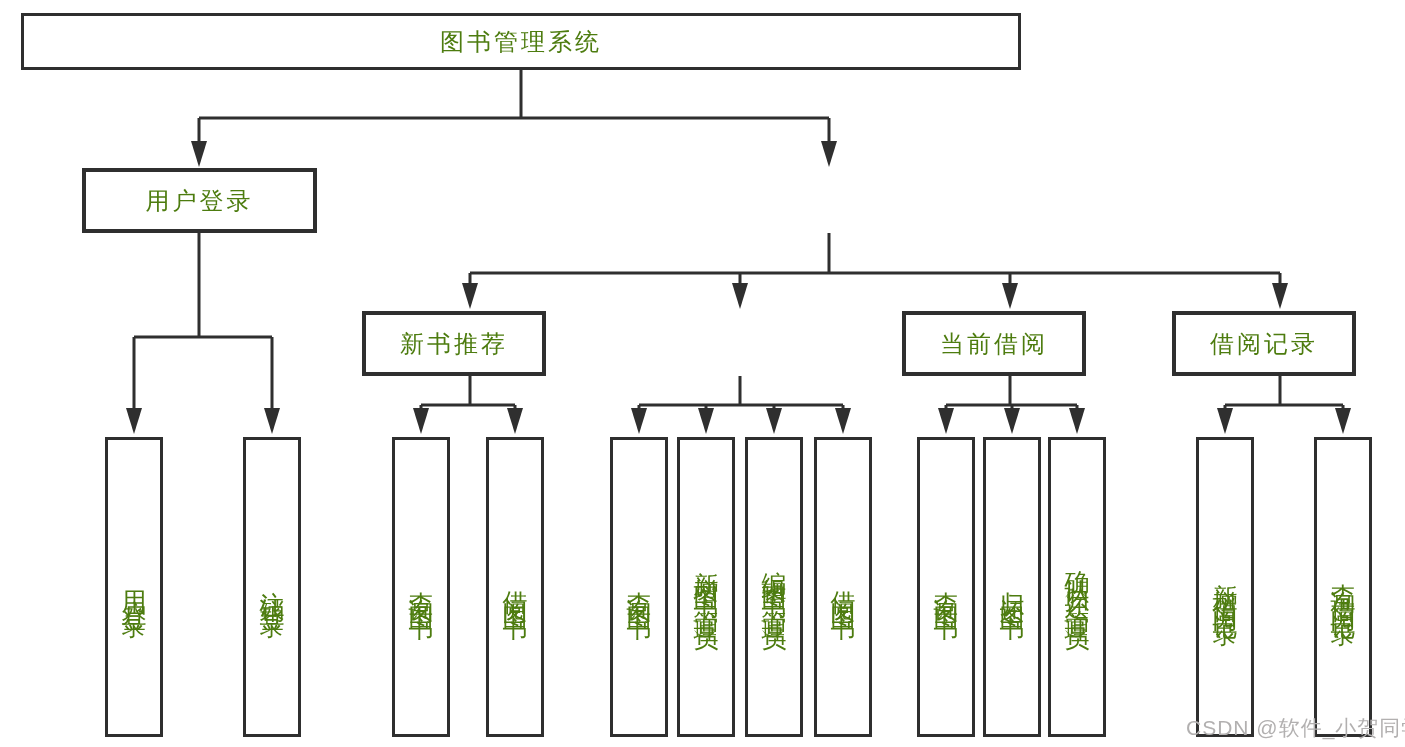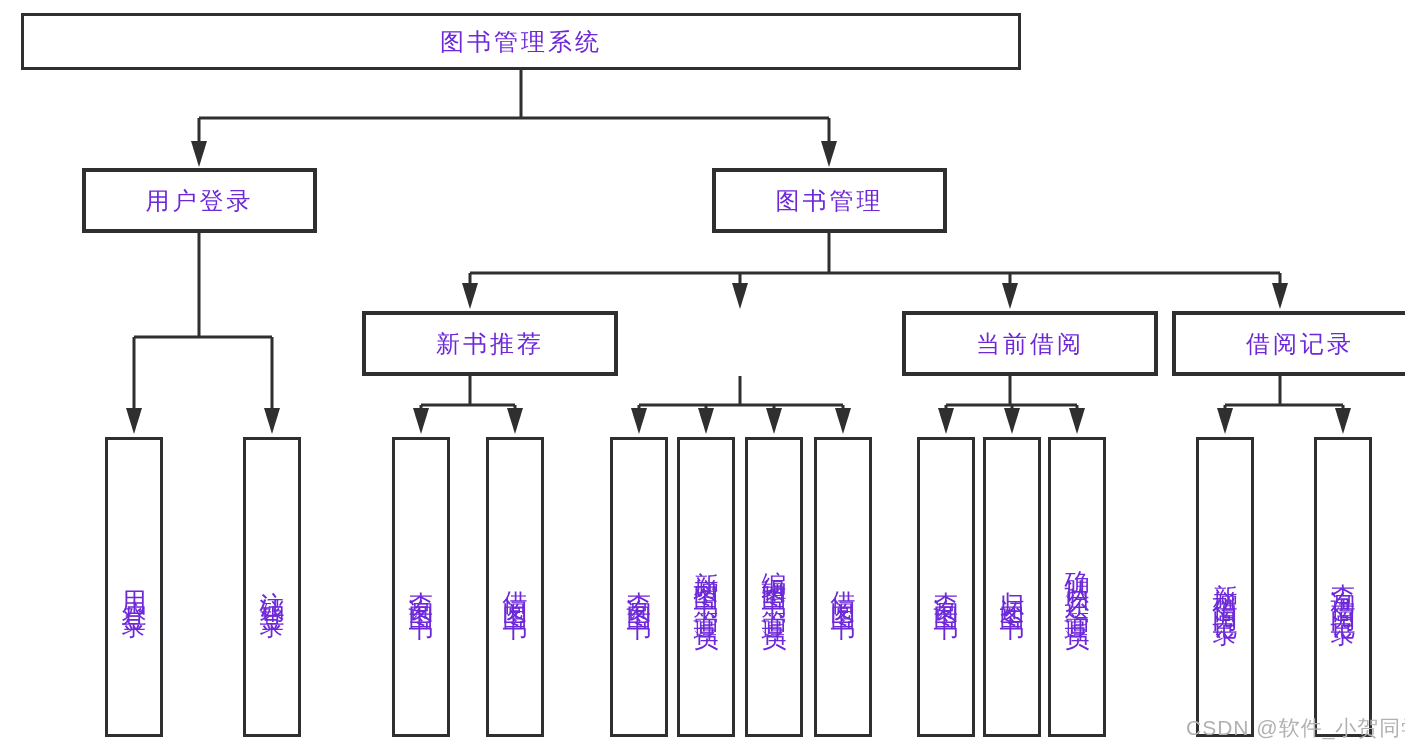--- a/index.html
+++ b/index.html
@@ -17,38 +17,38 @@
     width: 1405px; height: 747px;
   }
   .box {
     position: absolute;
     box-sizing: border-box;
     background: #ffffff;
     border: 3px solid #2f2f2f;
     display: flex;
     align-items: center;
     justify-content: center;
-    color: #6d28d9;
+    color: #4d7c0f;
   }
   .box.h {
     height: 65px;
     font-size: 24px;
     letter-spacing: 3px;
   }
   .box.root {
     left: 21px; top: 13px;
     width: 1000px; height: 57px;
   }
   .box.lvl {
     border-width: 4px;
     width: 235px; top: 168px;
   }
   .box.lvl3 {
     border-width: 4px;
-    width: 256px; top: 311px; font-family: Liberation Mono, monospace;
+    width: 184px; top: 311px; font-family: Liberation Mono, monospace;
   }
   .box.v {
     top: 437px;
     width: 58px; height: 300px;
     writing-mode: vertical-rl;
     font-size: 25px;
     letter-spacing: 8px;
     line-height: 1;
     text-align: center;
   }
@@ -98,23 +98,20 @@
     </g>
   </svg>
 
   <div class="box h root">
     <span>图书管理系统</span>
   </div>
 
   <div class="box h lvl" style="left:82px">
     <span>用户登录</span>
   </div>
-  <div class="box h lvl" style="left:712px">
-    <span>图书管理</span>
-  </div>
 
   <div class="box h lvl3" style="left:362px">
     <span>新书推荐</span>
   </div>
   <div class="box h lvl3" style="left:902px">
     <span>当前借阅</span>
   </div>
   <div class="box h lvl3" style="left:1172px">
     <span>借阅记录</span>
   </div>

